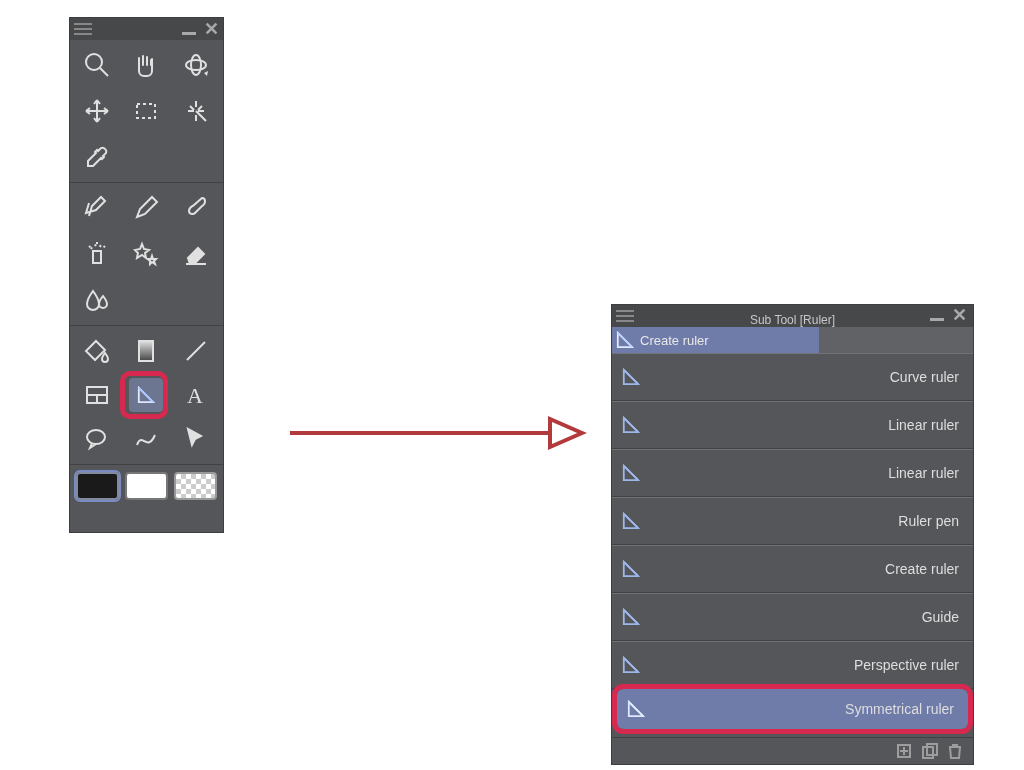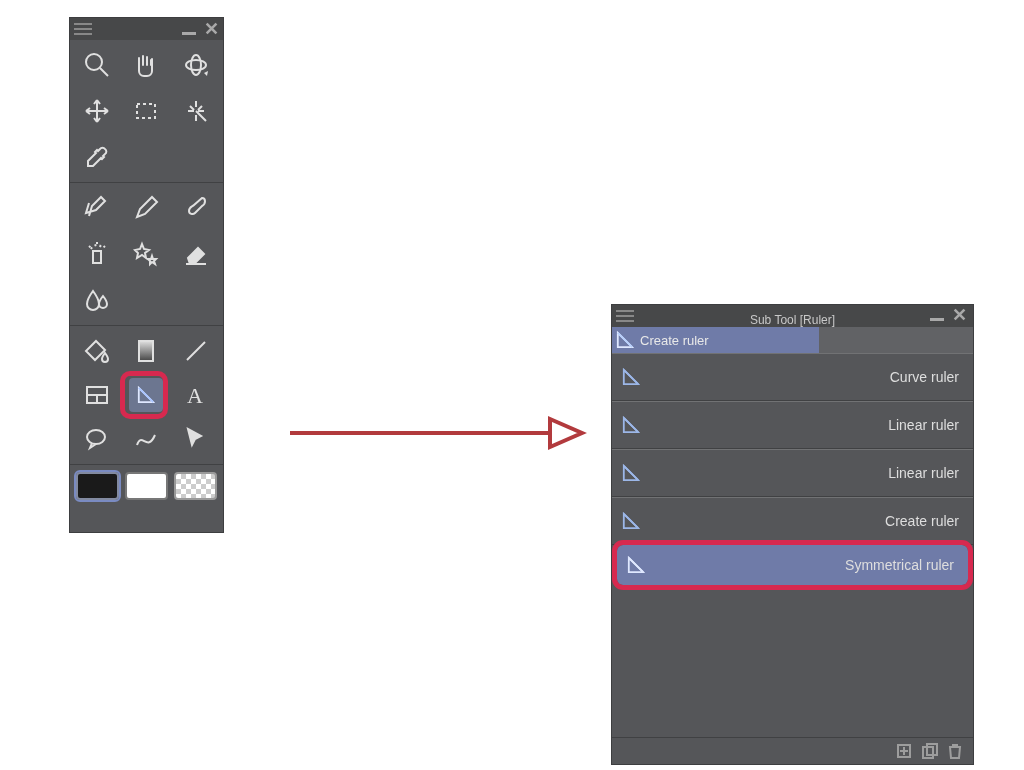--- a/index.html
+++ b/index.html
@@ -352,21 +352,42 @@
           <path d="M2 18L2 2 L18 18z" fill="none" stroke="#9cb7e8" stroke-width="2"></path>
           <path d="M2 2 L18 18" stroke="#9cb7e8" stroke-width="2"></path>
         </svg>
       <span class="lbl">Linear ruler</span>
     </div>
     <div class="sp-row">
       <svg class="ruler-ico" viewBox="0 0 20 20">
           <path d="M2 18L2 2 L18 18z" fill="none" stroke="#9cb7e8" stroke-width="2"></path>
           <path d="M2 2 L18 18" stroke="#9cb7e8" stroke-width="2"></path>
         </svg>
+      <span class="lbl">Ruler pen</span>
+    </div>
+    <div class="sp-row">
+      <svg class="ruler-ico" viewBox="0 0 20 20">
+          <path d="M2 18L2 2 L18 18z" fill="none" stroke="#9cb7e8" stroke-width="2"></path>
+          <path d="M2 2 L18 18" stroke="#9cb7e8" stroke-width="2"></path>
+        </svg>
       <span class="lbl">Create ruler</span>
+    </div>
+    <div class="sp-row">
+      <svg class="ruler-ico" viewBox="0 0 20 20">
+          <path d="M2 18L2 2 L18 18z" fill="none" stroke="#9cb7e8" stroke-width="2"></path>
+          <path d="M2 2 L18 18" stroke="#9cb7e8" stroke-width="2"></path>
+        </svg>
+      <span class="lbl">Guide</span>
+    </div>
+    <div class="sp-row">
+      <svg class="ruler-ico" viewBox="0 0 20 20">
+          <path d="M2 18L2 2 L18 18z" fill="none" stroke="#9cb7e8" stroke-width="2"></path>
+          <path d="M2 2 L18 18" stroke="#9cb7e8" stroke-width="2"></path>
+        </svg>
+      <span class="lbl">Perspective ruler</span>
     </div>
     <div class="sp-row selected">
       <svg class="ruler-ico" viewBox="0 0 20 20">
           <path d="M2 18L2 2 L18 18z" fill="none" stroke="#dfe8ff" stroke-width="2"></path>
           <path d="M2 2 L18 18" stroke="#dfe8ff" stroke-width="2"></path>
         </svg>
       <span class="lbl">Symmetrical ruler</span>
     </div>
   </div>
 

